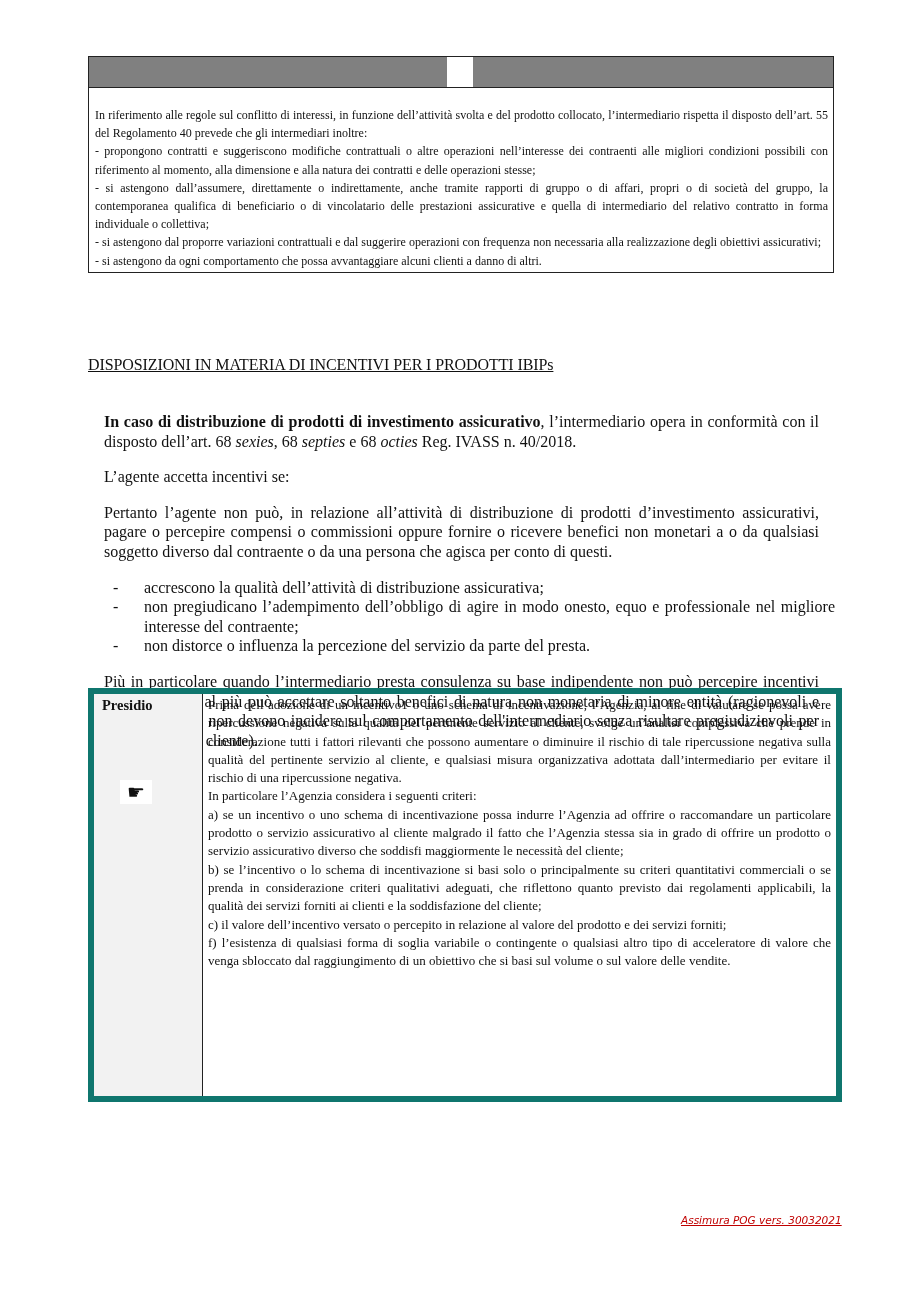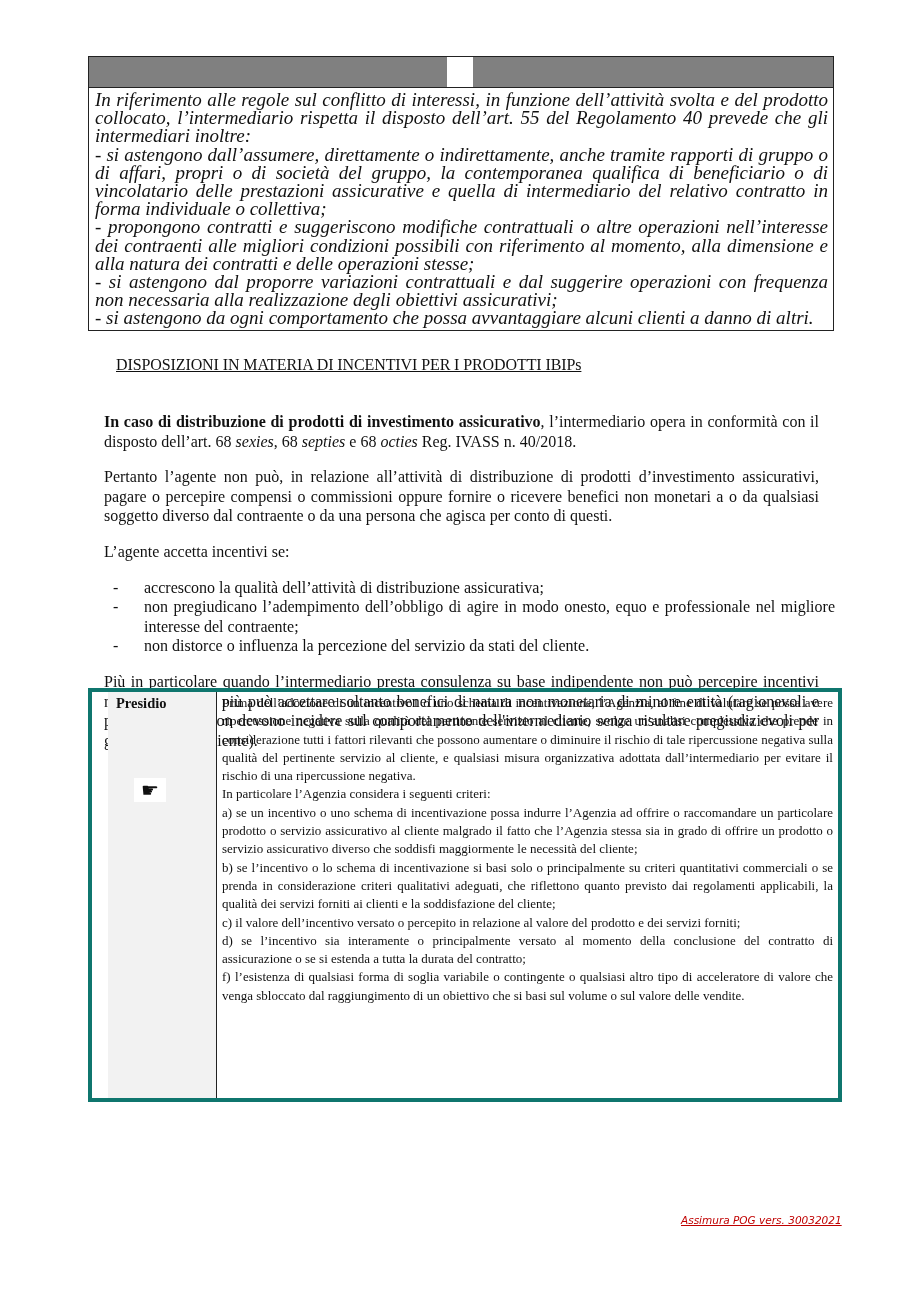--- a/index.html
+++ b/index.html
@@ -13,47 +13,47 @@
       border: 1px solid #222; box-sizing: border-box;
     }
     .box1-header {
       height: 30px; background: #808080; position: relative;
       border-bottom: 1px solid #222;
     }
     .box1-notch {
       position: absolute; left: 358px; top: 0; width: 26px; height: 30px; background: #ffffff;
     }
     .box1-body {
-      padding: 3px 5px 2px 6px;
-      font-size: 19px; line-height: 18.2px; text-align: justify; font-style: italic;
+      padding: 18px 5px 2px 6px;
+      font-size: 12px; line-height: 18.2px; text-align: justify;
     }
     .box1-body p { margin: 0; }
 
     .section-title {
       position: absolute; left: 88px; top: 356px;
-      font-size: 16px; text-decoration: underline; letter-spacing: -0.1px; margin-left: 28px;
+      font-size: 16px; text-decoration: underline; letter-spacing: -0.1px;
     }
     .main-text {
       position: absolute; left: 88px; top: 396px; width: 747px;
       font-size: 16px; line-height: 19.6px; text-align: justify;
     }
     .main-text p { margin: 16px; }
     .main-text ul {
       list-style: none; margin: 0; padding: 0;
     }
     .main-text li {
       position: relative; padding-left: 56px;
     }
     .main-text li .dash {
       position: absolute; left: 25px; top: 0;
     }
 
     .box2 {
       position: absolute; left: 88px; top: 688px; width: 754px; height: 414px;
-      border: 4px solid #0f766e; box-sizing: border-box; display: flex; padding-left: 16px;
+      border: 6px solid #0f766e; box-sizing: border-box; display: flex;
     }
     .box2-left {
       width: 109px; background: #f2f2f2; border-right: 1px solid #222;
       position: relative; box-sizing: border-box;
     }
     .presidio-label {
       position: absolute; left: 8px; top: 3px; font-weight: bold; font-size: 14.5px;
     }
     .hand-icon {
       position: absolute; left: 26px; top: 86px; width: 32px; height: 24px;
@@ -74,50 +74,49 @@
   </style>
 </head>
 <body>
 
 <div class="box1">
   <div class="box1-header">
     <div class="box1-notch"></div>
   </div>
   <div class="box1-body">
     <p>In riferimento alle regole sul conflitto di interessi, in funzione dell’attività svolta e del prodotto collocato, l’intermediario rispetta il disposto dell’art. 55 del Regolamento 40 prevede che gli intermediari inoltre:</p>
+    <p>- propongono contratti e suggeriscono modifiche contrattuali o altre operazioni nell’interesse dei contraenti alle migliori condizioni possibili con riferimento al momento, alla dimensione e alla natura dei contratti e delle operazioni stesse;</p>
     <p>- si astengono dall’assumere, direttamente o indirettamente, anche tramite rapporti di gruppo o di affari, propri o di società del gruppo, la contemporanea qualifica di beneficiario o di vincolatario delle prestazioni assicurative e quella di intermediario del relativo contratto in forma individuale o collettiva;</p>
-    <p>- propongono contratti e suggeriscono modifiche contrattuali o altre operazioni nell’interesse dei contraenti alle migliori condizioni possibili con riferimento al momento, alla dimensione e alla natura dei contratti e delle operazioni stesse;</p>
     <p>- si astengono dal proporre variazioni contrattuali e dal suggerire operazioni con frequenza non necessaria alla realizzazione degli obiettivi assicurativi;</p>
     <p>- si astengono da ogni comportamento che possa avvantaggiare alcuni clienti a danno di altri.</p>
   </div>
 </div>
 
 <div class="section-title">DISPOSIZIONI IN MATERIA DI INCENTIVI PER I PRODOTTI IBIPs</div>
 
 <div class="main-text">
   <p><b>In caso di distribuzione di prodotti di investimento assicurativo</b><span>, l’intermediario opera in conformità con il disposto dell’art. 68 </span><i>sexies</i><span>, 68 </span><i>septies</i><span> e 68 </span><i>octies</i><span>  Reg. IVASS n. 40/2018.</span></p>
+  <p>L’agente accetta incentivi se:</p>
   <p>Pertanto l’agente non può, in relazione all’attività di distribuzione di prodotti d’investimento assicurativi, pagare o percepire compensi o commissioni oppure fornire o ricevere benefici non monetari a o da qualsiasi soggetto diverso dal contraente o da una persona che agisca per conto di questi.</p>
-  <p>L’agente accetta incentivi se:</p>
   <ul>
     <li><span class="dash">-</span><span>accrescono la qualità dell’attività di distribuzione assicurativa;</span></li>
     <li><span class="dash">-</span><span>non pregiudicano l’adempimento dell’obbligo di agire in modo onesto, equo e professionale nel migliore interesse del contraente;</span></li>
-    <li><span class="dash">-</span><span>non distorce o influenza la percezione del servizio da stati del cliente.</span></li>
+    <li><span class="dash">-</span><span>non distorce o influenza la percezione del servizio da parte del presta.</span></li>
   </ul>
   <p>Più in particolare quando l’intermediario presta consulenza su base indipendente non può percepire incentivi monetarie, tutt’al più può accettare soltanto benefici di natura non monetaria di minore entità (ragionevoli e proporzionati e non devono incidere sul comportamento dell'intermediario senza risultare pregiudizievoli per gli interessi del cliente).</p>
 </div>
 
 <div class="box2">
   <div class="box2-left">
     <div class="presidio-label">Presidio</div>
     <div class="hand-icon">☛</div>
   </div>
   <div class="box2-right">
     <p>Prima dell’adozione di un incentivo1 o uno schema di incentivazione, l’Agenzia, al fine di valutare se possa avere ripercussione negativa sulla qualità del pertinente servizio al cliente, svolge un’analisi complessiva che prende in considerazione tutti i fattori rilevanti che possono aumentare o diminuire il rischio di tale ripercussione negativa sulla qualità del pertinente servizio al cliente, e qualsiasi misura organizzativa adottata dall’intermediario per evitare il rischio di una ripercussione negativa.</p>
     <p>In particolare l’Agenzia considera i seguenti criteri:</p>
     <p>a) se un incentivo o uno schema di incentivazione possa indurre l’Agenzia ad offrire o raccomandare un particolare prodotto o servizio assicurativo al cliente malgrado il fatto che l’Agenzia stessa sia in grado di offrire un prodotto o servizio assicurativo diverso che soddisfi maggiormente le necessità del cliente;</p>
     <p>b) se l’incentivo o lo schema di incentivazione si basi solo o principalmente su criteri quantitativi commerciali o se prenda in considerazione criteri qualitativi adeguati, che riflettono quanto previsto dai regolamenti applicabili, la qualità dei servizi forniti ai clienti e la soddisfazione del cliente;</p>
     <p>c) il valore dell’incentivo versato o percepito in relazione al valore del prodotto e dei servizi forniti;</p>
-    <p>d) se l’incentivo sia interamente o principalmente versato al momento della conclusione del contratto di assicurazione o se si estenda a tutta la durata del contratto;</p>
     <p>f) l’esistenza di qualsiasi forma di soglia variabile o contingente o qualsiasi altro tipo di acceleratore di valore che venga sbloccato dal raggiungimento di un obiettivo che si basi sul volume o sul valore delle vendite.</p>
   </div>
 </div>
 
 <div class="footer">Assimura POG vers. 30032021</div>
 
 </body></html>

